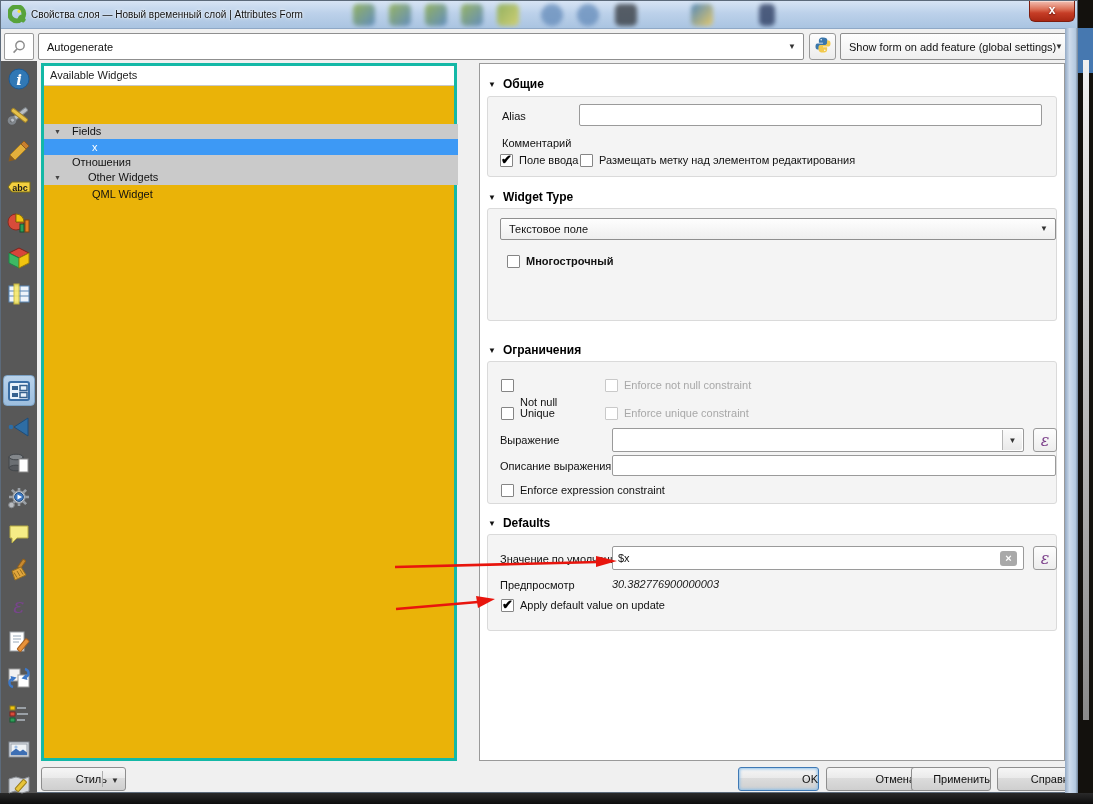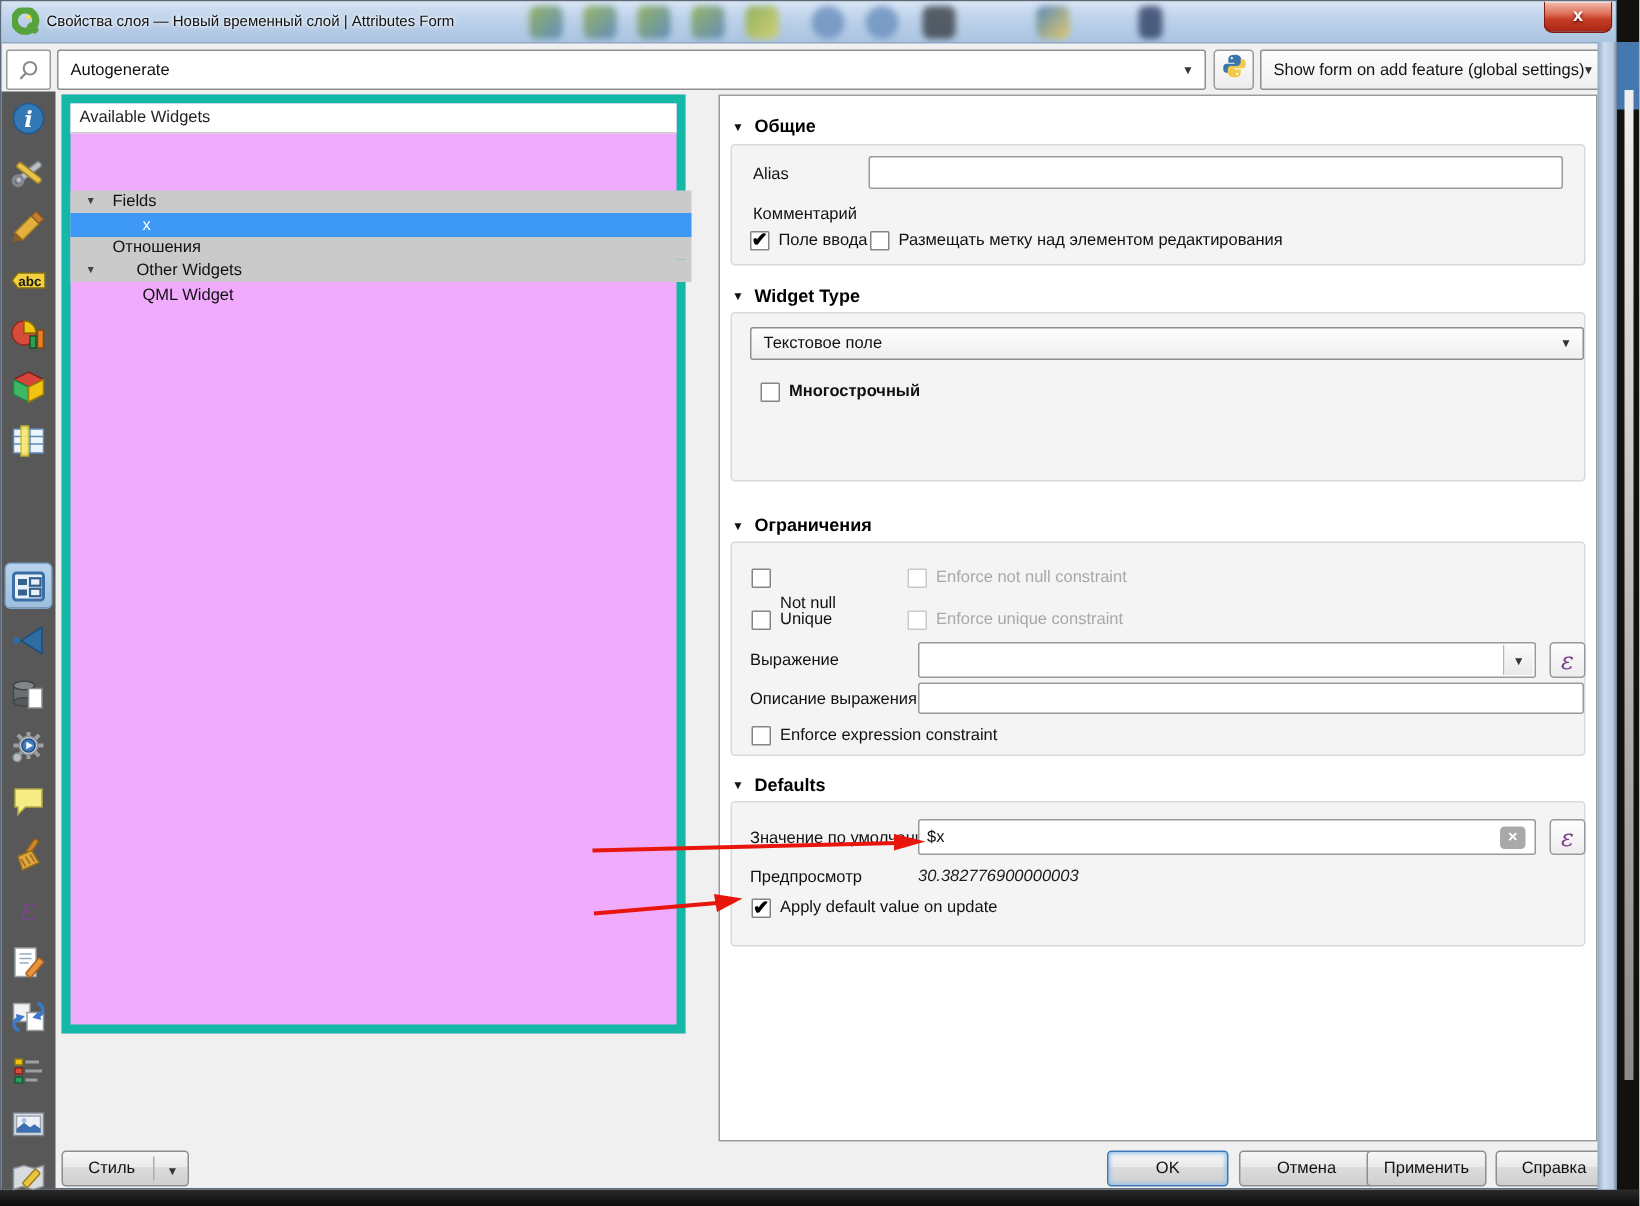--- a/index.html
+++ b/index.html
@@ -23,21 +23,21 @@
   .combo { position: absolute; background: linear-gradient(#fefefe, #efefef); border: 1px solid #8f8f8f; border-radius: 2px; font-size: 11px; color: #111; display: flex; align-items: center; padding: 0 8px; }
   .combo .arr { position: absolute; right: 7px; top: 50%; margin-top: -5px; font-size: 8px; color: #333; }
   .toolbtn { position: absolute; left: 808px; top: 32px; width: 27px; height: 27px; background: linear-gradient(#fdfdfd, #ececec); border: 1px solid #9a9a9a; border-radius: 3px; display: flex; align-items: center; justify-content: center; }
 
   
   .sidebar { position: absolute; left: 0; top: 60px; width: 36px; height: 732px; background: #585858; }
   .nav { position: absolute; left: 6px; width: 24px; height: 24px; }
   .nav-sel { position: absolute; left: 2px; top: 314px; width: 32px; height: 31px; background: linear-gradient(#b9d3ec, #9dbede); border-radius: 4px; border: 1px solid #7da3c6; }
 
   
-  .tree-panel { position: absolute; left: 40px; top: 62px; width: 416px; height: 626px; background: #f0abfc; border: 6px solid #14b8a6; }
+  .tree-panel { position: absolute; left: 40px; top: 62px; width: 416px; height: 698px; background: #eab308; border: 3px solid #14b8a6; }
   .tree-head { position: absolute; left: 0; top: 0; width: 100%; height: 20px; background: #fff; border-bottom: 1px solid #c9c9c9; font-size: 11px; color: #222; line-height: 19px; padding-left: 6px; }
   .trow { position: absolute; left: 0; width: 414px; font-size: 11px; line-height: 15px; color: #111; white-space: nowrap; margin-top: 37px; }
   .trow .tarr { position: absolute; left: 10px; top: 0; font-size: 7px; color: #444; }
   .cat { background: #cacaca; }
   .sel { background: #3d99f5; color: #fff; }
 
   
   .rpanel { position: absolute; left: 478px; top: 62px; width: 586px; height: 698px; background: #fff; border: 1px solid #9a9a9a; }
   .sec-h { position: absolute; display: flex; align-items: center; height: 16px; }
   .sec-h .sarr { font-size: 8px; color: #111; }
@@ -49,21 +49,21 @@
   .cb { position: absolute; width: 13px; height: 13px; background: #fff; border: 1px solid #858585; border-radius: 1px; }
   .cb.checked::after { content: "✔"; position: absolute; left: 0px; top: -3px; font-size: 13px; font-weight: bold; color: #000; }
   .cb.disabled { border-color: #c9c9c9; }
   .combo-arrbtn { position: absolute; right: 1px; top: 1px; bottom: 1px; width: 20px; border-left: 1px solid #b5b5b5; background: linear-gradient(#fafafa, #e9e9e9); display: flex; align-items: center; justify-content: center; font-size: 8px; color: #333; border-radius: 0 2px 2px 0; }
   .eps { position: absolute; width: 24px; height: 24px; background: linear-gradient(#fdfdfd, #ededed); border: 1px solid #9a9a9a; border-radius: 3px; display: flex; align-items: center; justify-content: center; font-family: "DejaVu Serif", serif; font-style: italic; font-size: 16px; color: #7b3f8a; }
   .clear-ic { position: absolute; width: 17px; height: 15px; background: #a9a9a9; border-radius: 3px; color: #fff; font-size: 11px; font-weight: bold; text-align: center; line-height: 14px; }
   .preview-val { position: absolute; font-size: 11px; font-style: italic; color: #1a1a1a; white-space: nowrap; }
   .igroup { position: absolute; background: transparent; border: 1px solid #d6d6d6; border-radius: 3px; }
 
   
-  .btn { position: absolute; height: 24px; background: linear-gradient(#f6f6f6, #eaeaea 45%, #dcdcdc 46%, #cfcfcf); border: 1px solid #8e8e8e; border-radius: 3px; font-size: 11px; color: #111; display: flex; align-items: center; justify-content: center; white-space: nowrap; }
+  .btn { position: absolute; height: 24px; background: linear-gradient(#f6f6f6, #eaeaea 45%, #dcdcdc 46%, #cfcfcf); border: 1px solid #8e8e8e; border-radius: 3px; font-size: 11px; color: #111; display: flex; align-items: center; justify-content: flex-end; white-space: nowrap; }
   .btn.default { border-color: #3f79b5; box-shadow: inset 0 0 3px 1px #90c1ea; }
   .style-arr { position: absolute; right: 6px; top: 8px; font-size: 8px; color: #333; }
   .style-sep { position: absolute; right: 22px; top: 3px; bottom: 3px; width: 1px; background: #adadad; }
 
   .arrows { position: absolute; left: 0; top: 0; pointer-events: none; z-index: 50; }
 </style>
 </head>
 <body>
 
 <div class="screen">

